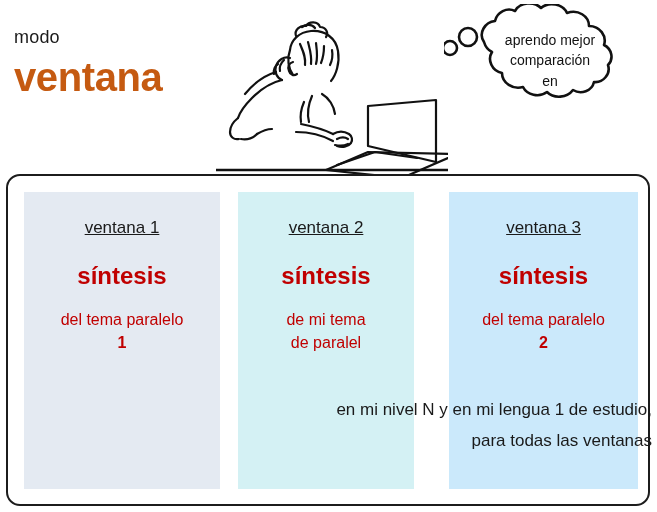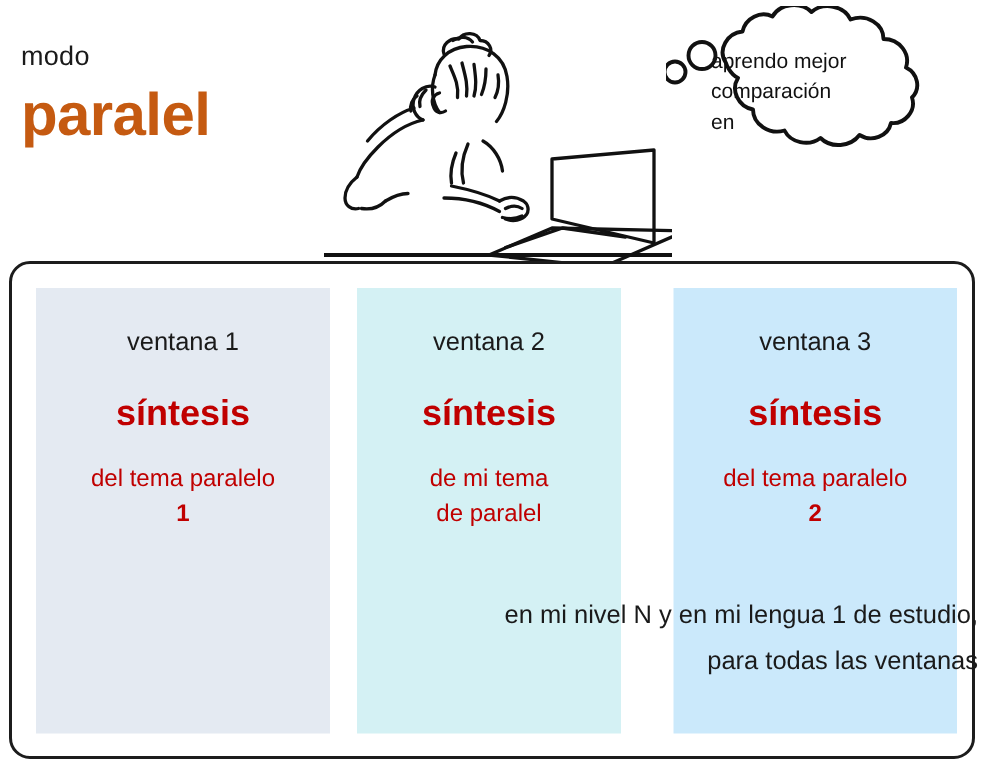--- a/index.html
+++ b/index.html
@@ -64,21 +64,21 @@
   }
   .thought-bubble svg {
     position: absolute;
     left: 0; top: 0;
   }
   .bubble-text {
     position: absolute;
     left: 30px;
     top: 26px;
     width: 152px;
-    text-align: left;
+    text-align: center;
     font-size: 14px;
     color: #111111;
     line-height: 1.45;
   }
   .bubble-line { display: block; }
 
   
   .panel {
     position: absolute;
     left: 6px;
@@ -113,20 +113,21 @@
     top: 0;
     width: 100%;
     text-align: center;
     padding-top: 26px;
     box-sizing: border-box;
   }
   .window-label {
     font-size: 17px;
     color: #1a1a1a;
     line-height: 1.2;
+    text-decoration: underline;
   }
   .synth-title {
     font-size: 24px;
     font-weight: bold;
     color: #C00000;
     margin-top: 24px;
     line-height: 1.2;
   }
   .synth-desc {
     font-size: 16px;
@@ -154,21 +155,21 @@
   }
   .caption .cl { display: block; }
 </style>
 </head>
 <body>
 
 <div id="stage">
 
   <div class="header-text">
     <div class="modo-label">modo</div>
-    <div class="mode-name">paralel</div>
+    <div class="mode-name">ventana</div>
   </div>
 
   <div class="illustration">
     <svg width="232" height="172" viewBox="0 0 232 172" fill="none" stroke="#111111" stroke-width="2.2" stroke-linecap="round" stroke-linejoin="round">
 
       <path d="M80 34c-2-6 4-11 10-10 3-5 12-5 14 1 6 0 9 6 6 10"></path>
       <path d="M86 25c4-3 10-3 13 1"></path>
 
       <path d="M74 48c1-10 9-18 21-19 14-1 25 7 27 20 2 12-2 24-7 30"></path>
       <path d="M74 48c-3 8-2 18 3 25"></path>

